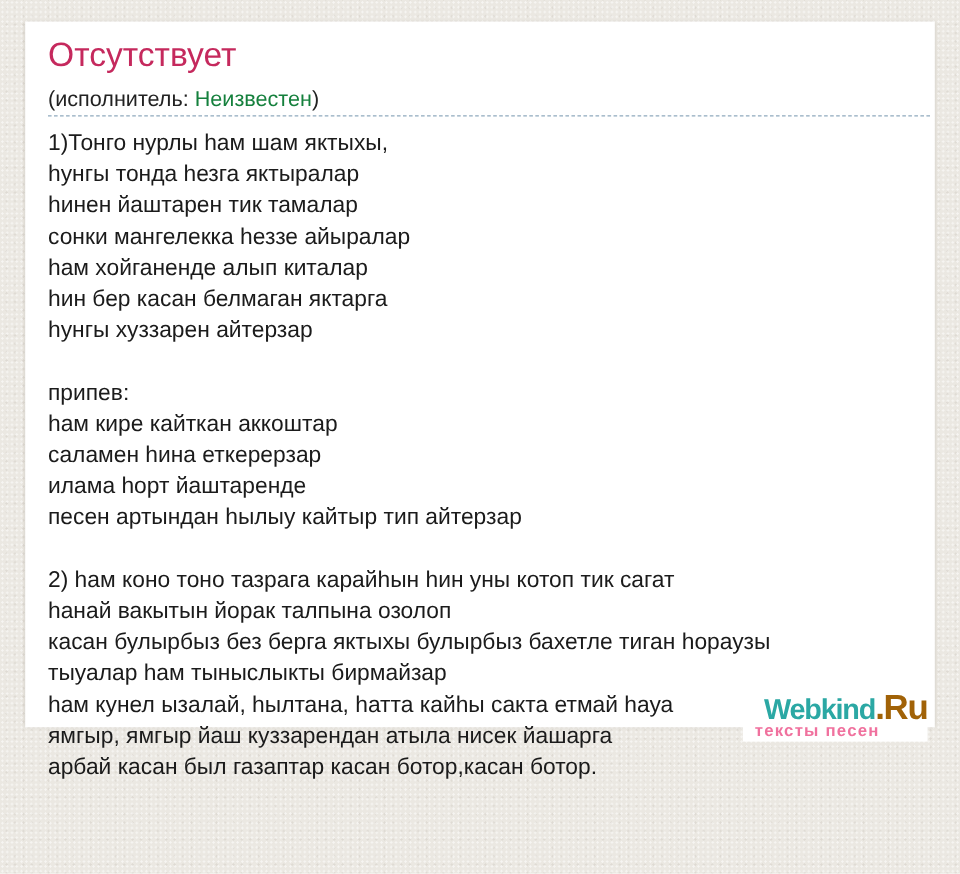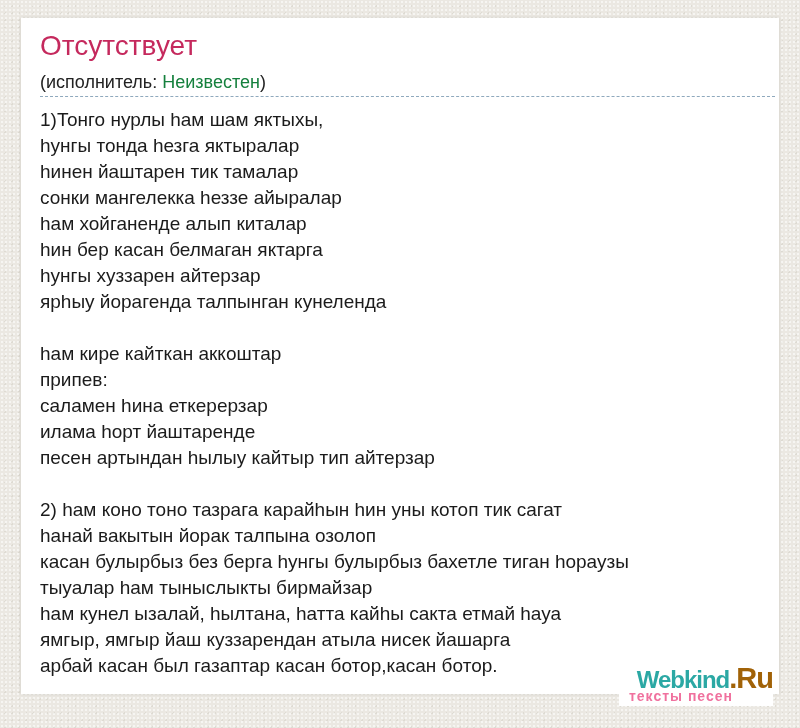--- a/index.html
+++ b/index.html
@@ -13,21 +13,21 @@
     background-color: #ebe8e2;
     background-image:
       radial-gradient(rgba(255,255,255,0.55) 1px, transparent 1px),
       radial-gradient(rgba(178,172,160,0.22) 1px, transparent 1px);
     background-size: 4px 4px, 7px 7px;
     background-position: 0 0, 2px 3px;
   }
   .content-box {
     position: absolute;
     left: 21px; top: 18px;
-    width: 758px; height: 676px;
+    width: 758px; height: 588px;
     background: #ffffff;
     box-shadow: 0 0 3px rgba(120,110,95,0.25);
   }
   .inner {
     padding: 0 4px 0 19px;
     height: 100%;
     position: relative;
   }
   h1.song-title {
     margin: 12px 0 0 0;
@@ -100,33 +100,32 @@
 
     <div class="lyrics">
         <div class="stanza">
           <div class="line">1)Тонго нурлы hам шам яктыхы,</div>
           <div class="line">hунгы тонда hезга яктыралар</div>
           <div class="line">hинен йаштарен тик тамалар</div>
           <div class="line">сонки мангелекка hеззе айыралар</div>
           <div class="line">hам хойганенде алып киталар</div>
           <div class="line">hин бер касан белмаган яктарга</div>
           <div class="line">hунгы хуззарен айтерзар</div>
-          <div class="line">ярhыу йорагенда талпынган кунеленда</div>
         </div>
         <div class="stanza">
+          <div class="line">припев:</div>
           <div class="line">hам кире кайткан аккоштар</div>
-          <div class="line">припев:</div>
           <div class="line">саламен hина еткерерзар</div>
           <div class="line">илама hорт йаштаренде</div>
           <div class="line">песен артындан hылыу кайтыр тип айтерзар</div>
         </div>
         <div class="stanza">
           <div class="line">2) hам коно тоно тазрага карайhын hин уны котоп тик сагат</div>
           <div class="line">hанай вакытын йорак талпына озолоп</div>
-          <div class="line">касан булырбыз без берга hунгы булырбыз бахетле тиган hораузы</div>
+          <div class="line">касан булырбыз без берга яктыхы булырбыз бахетле тиган hораузы</div>
           <div class="line">тыуалар hам тыныслыкты бирмайзар</div>
           <div class="line">hам кунел ызалай, hылтана, hатта кайhы сакта етмай hауа</div>
           <div class="line">ямгыр, ямгыр йаш куззарендан атыла нисек йашарга</div>
           <div class="line">арбай касан был газаптар касан ботор,касан ботор.</div>
         </div>
       </div>
 
     <div class="logo">
       <div><span class="logo-main">Webkind</span><span class="logo-suffix">.Ru</span></div>
       <div class="logo-tagline">тексты песен</div>

